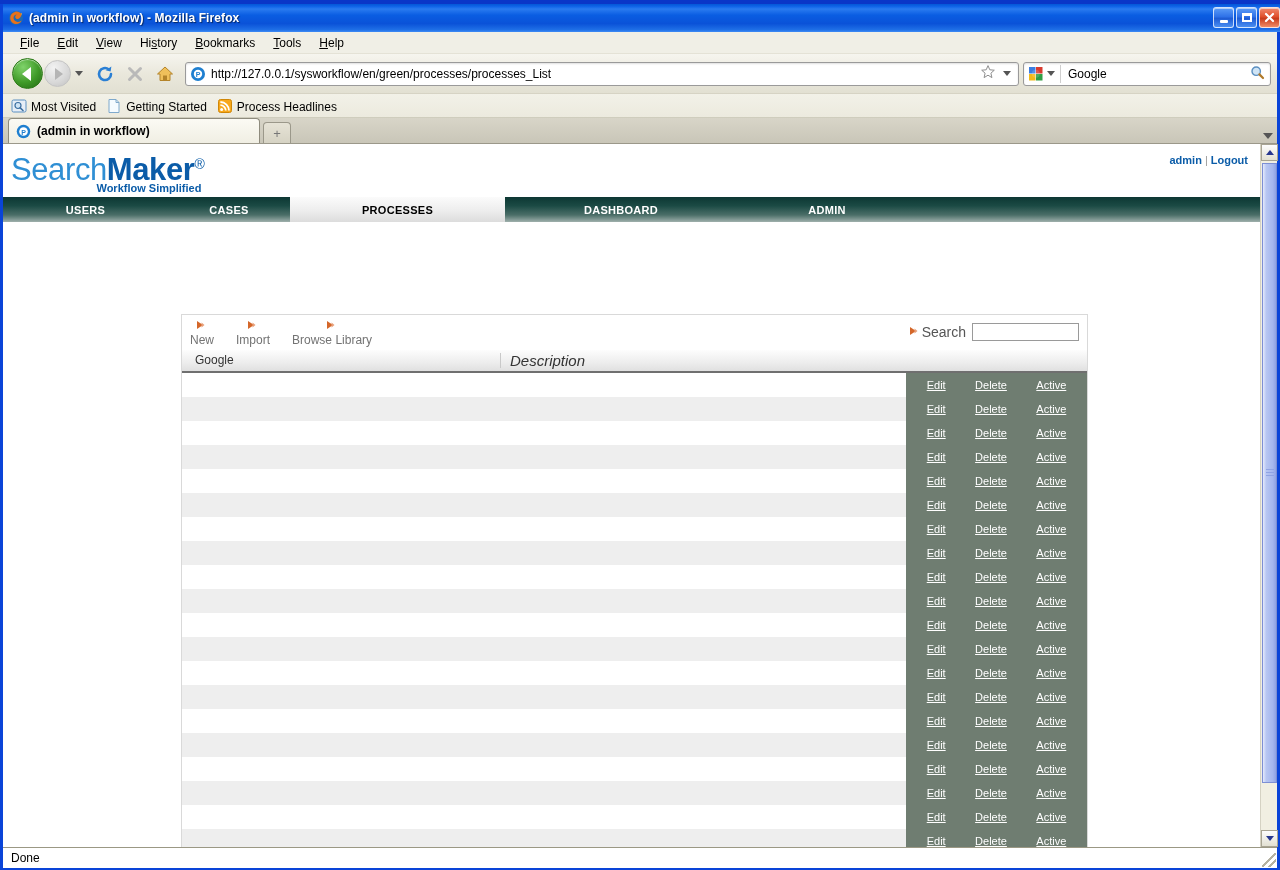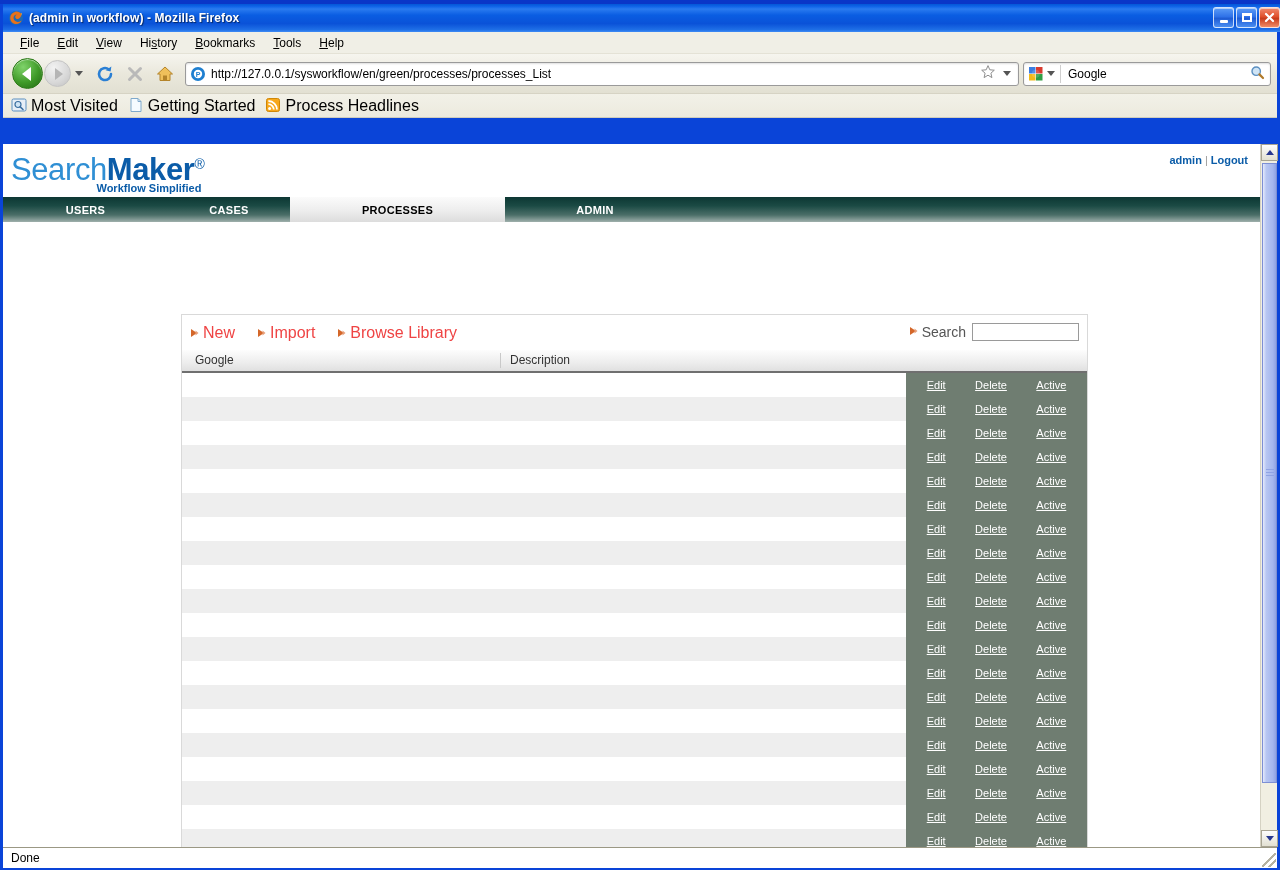--- a/index.html
+++ b/index.html
@@ -152,22 +152,22 @@
   #searchbar .mag { margin-right: 5px; }
 
   
   #bookmarkbar {
     position: absolute; left: 0; top: 90px; width: 1274px; height: 24px;
     background: linear-gradient(to bottom, #f2f1e8 0%, #eceade 100%);
     border-bottom: 1px solid #cfcdbd;
     display: flex; align-items: center; padding-left: 8px;
   }
   .bm-item {
-    display: flex; align-items: flex-start; margin-right: 10px;
-    font-size: 16px; color: #000;
+    display: flex; align-items: flex-end; margin-right: 10px;
+    font-size: 12px; color: #000;
   }
   .bm-item .ico { width: 16px; height: 16px; margin-right: 4px; flex: 0 0 auto; }
 
   
   #tabstrip {
     position: absolute; left: 0; top: 114px; width: 1274px; height: 26px;
     background: linear-gradient(to bottom, #d8d5c8 0%, #c9c6b8 100%);
     border-bottom: 1px solid #9b988a;
     display: flex; align-items: flex-end;
   }
@@ -289,21 +289,21 @@
     width: 907px;
   }
   #toolbar {
     height: 36px; background: #ffffff;
     border: 1px solid #d9d9d9; border-bottom: none;
     display: flex; align-items: center; padding: 0 8px;
     position: relative;
   }
   .tb-link {
     display: flex; align-items: center; margin-right: 22px;
-    font-size: 16px; color: #ef4444; cursor: pointer;
+    font-size: 12px; color: #737373; cursor: pointer; flex-direction: column;
   }
   .tb-link .bullet { margin-right: 3px; flex: 0 0 auto; }
   #toolbar-search {
     position: absolute; right: 8px; top: 8px;
     display: flex; align-items: center;
   }
   #toolbar-search .bullet { margin-right: 3px; }
   #toolbar-search .lbl { font-size: 14px; color: #555; margin-right: 6px; }
   #search-input {
     width: 107px; height: 18px; background: #ffffff;
@@ -316,22 +316,22 @@
     height: 23px; display: flex; align-items: center;
     background: linear-gradient(to bottom, #fdfdfd 0%, #ededed 60%, #e0e0e0 100%);
     border-bottom: 2px solid #6f6f6f;
     position: relative;
   }
   #grid-head .col-title {
     width: 319px; padding-left: 13px; font-size: 12px; color: #333;
     border-right: 1px solid #c9c9c9; height: 15px; line-height: 15px;
   }
   #grid-head .col-desc {
-    flex: 1; padding-left: 9px; font-size: 12px; color: #333;
-    height: 15px; line-height: 15px;
+    flex: 1; padding-left: 9px; font-size: 15px; color: #333;
+    height: 15px; line-height: 15px; font-style: italic;
   }
   .grid-row { height: 24px; display: flex; align-items: stretch; }
   .grid-row.odd { background: #ffffff; }
   .grid-row.even { background: #eeeeee; }
   .cell-title { width: 319px; }
   .cell-desc { flex: 1; }
   .cell-actions {
     width: 181px; background: #6f7d71;
     display: flex; align-items: center; justify-content: space-around;
     padding: 0 6px;
@@ -485,20 +485,36 @@
           <rect x="1.5" y="1.5" width="13" height="13" rx="2" fill="#f7a81b" stroke="#d08707"></rect>
           <circle cx="4.6" cy="11.4" r="1.5" fill="#fff"></circle>
           <path d="M3.4 7.2a5.4 5.4 0 0 1 5.4 5.4" stroke="#fff" stroke-width="1.8" fill="none"></path>
           <path d="M3.4 4a8.6 8.6 0 0 1 8.6 8.6" stroke="#fff" stroke-width="1.8" fill="none"></path>
         </svg>
       </span>
       <span>Process Headlines</span>
     </div>
   </div>
 
+  <div id="tabstrip">
+    <div id="tab-active">
+      <span class="favicon">
+        <svg width="15" height="15" viewBox="0 0 16 16">
+          <circle cx="8" cy="8" r="7.2" fill="#1e7fd0"></circle>
+          <circle cx="8" cy="8" r="4.6" fill="#ffffff"></circle>
+          <text x="8" y="11.3" font-size="7.5" font-family="Liberation Sans" font-weight="bold" fill="#1e7fd0" text-anchor="middle">P</text>
+        </svg>
+      </span>
+      <span id="tab-label">(admin in workflow)</span>
+    </div>
+    <div id="tab-new">
+      <span>+</span>
+    </div>
+    <div id="tab-scroll"></div>
+  </div>
 
   <div id="viewport">
 
     <div id="pm-header">
       <div id="pm-logo">
         <div class="line1">
           <span class="process">Search</span><span class="maker">Maker</span><span class="reg">®</span>
         </div>
         <div class="tagline">Workflow Simplified</div>
       </div>
@@ -509,20 +525,23 @@
 
     <div id="pm-nav">
       <div class="pm-tab users">
         <span>USERS</span>
       </div>
       <div class="pm-tab cases">
         <span>CASES</span>
       </div>
       <div class="pm-tab processes">
         <span>PROCESSES</span>
+      </div>
+      <div class="pm-tab dashboard">
+        <span>DASHBOARD</span>
       </div>
       <div class="pm-tab admin">
         <span>ADMIN</span>
       </div>
       <div id="pm-nav-fill"></div>
     </div>
 
     <div id="pm-body"></div>
 
     <div id="panel">

